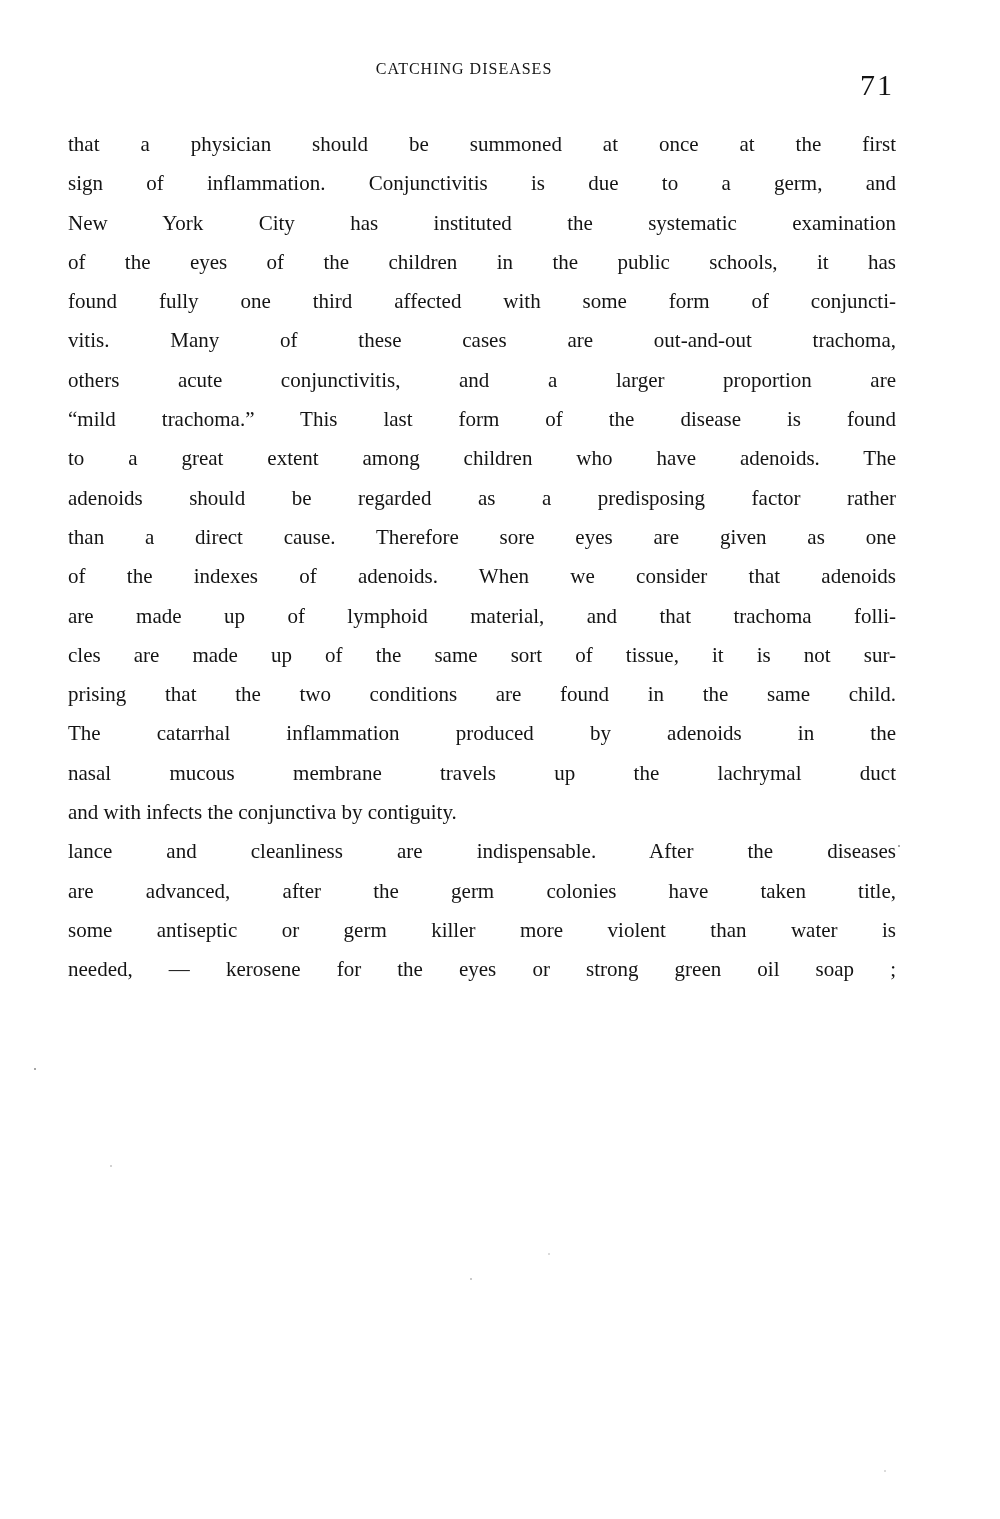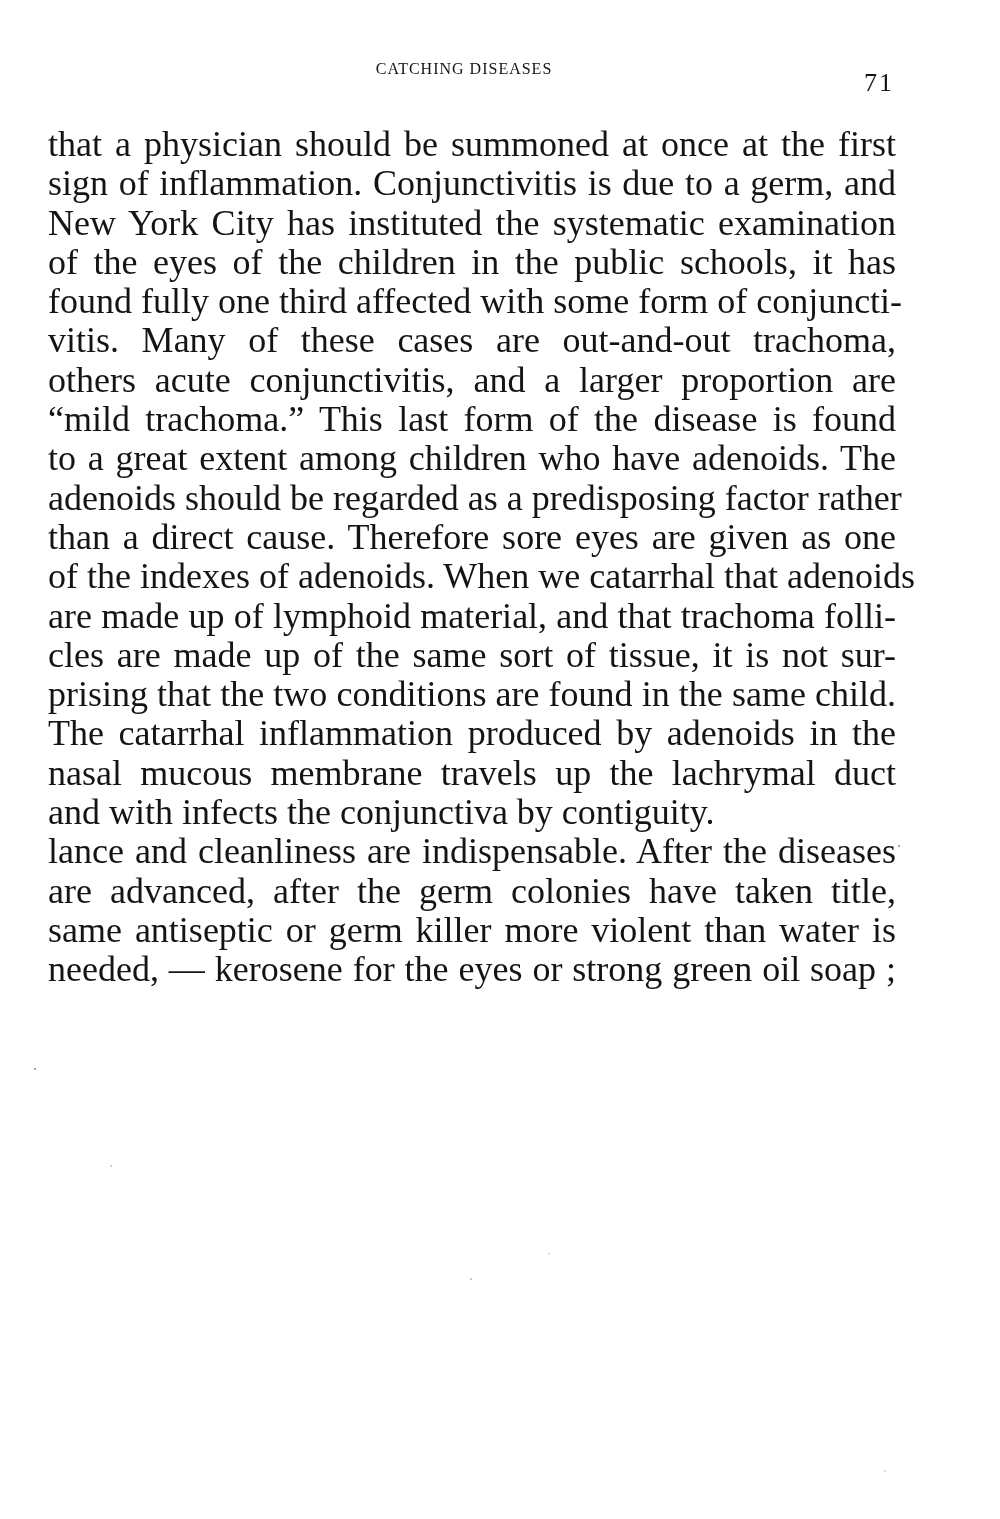--- a/index.html
+++ b/index.html
@@ -35,38 +35,39 @@
       text-align: center;
       top: 0;
       font-size: 16px;
       letter-spacing: 1px;
       transform: translateX(-8px);
     }
     .page-number {
       position: absolute;
       right: 2px;
       top: 8px;
-      font-size: 26px;
+      font-size: 30px;
       letter-spacing: 2px;
     }
     .body-text {
       position: absolute;
       top: 125px;
       left: 48px;
       width: 848px;
     }
     .line {
       display: block;
       height: 39.3px;
       line-height: 39.3px;
-      font-size: 36px;
+      font-size: 21px;
       text-align: justify;
       text-align-last: justify;
       white-space: nowrap;
       overflow: visible;
+      margin-left: 20px;
     }
     .line.last {
       text-align-last: left;
     }
     .line.indent {
       padding-left: 36px;
     }
     .speck {
       position: absolute;
       width: 2px;
@@ -90,32 +91,32 @@
       <span class="line">sign of inflammation.  Conjunctivitis is due to a germ, and</span>
       <span class="line">New York City has instituted the systematic examination</span>
       <span class="line">of the eyes of the children in the public schools, it has</span>
       <span class="line">found fully one third affected with some form of conjuncti-</span>
       <span class="line">vitis. Many of these cases are out-and-out trachoma,</span>
       <span class="line">others acute conjunctivitis, and a larger proportion are</span>
       <span class="line">“mild trachoma.”  This last form of the disease is found</span>
       <span class="line">to a great extent among children who have adenoids.  The</span>
       <span class="line">adenoids should be regarded as a predisposing factor rather</span>
       <span class="line">than a direct cause.  Therefore sore eyes are given as one</span>
-      <span class="line">of the indexes of adenoids.  When we catarrhal that adenoids</span>
+      <span class="line">of the indexes of adenoids.  When we consider that adenoids</span>
       <span class="line">are made up of lymphoid material, and that trachoma folli-</span>
       <span class="line">cles are made up of the same sort of tissue, it is not sur-</span>
       <span class="line">prising that the two conditions are found in the same child.</span>
       <span class="line">The catarrhal inflammation produced by adenoids in the</span>
       <span class="line">nasal mucous membrane travels up the lachrymal duct</span>
       <span class="line last">and with infects the conjunctiva by contiguity.</span>
     </div>
     <div class="paragraph">
       <span class="line">lance and cleanliness are indispensable.  After the diseases</span>
       <span class="line">are advanced, after the germ colonies have taken title,</span>
-      <span class="line">same antiseptic or germ killer more violent than water is</span>
+      <span class="line">some antiseptic or germ killer more violent than water is</span>
       <span class="line">needed, — kerosene for the eyes or strong green oil soap ;</span>
     </div>
   </div>
 
   <span class="speck" style="left:898px; top:845px;"></span>
   <span class="speck" style="left:34px; top:1068px;"></span>
   <span class="speck" style="left:110px; top:1165px; opacity:.5;"></span>
   <span class="speck" style="left:470px; top:1278px; opacity:.6;"></span>
   <span class="speck" style="left:548px; top:1253px; opacity:.4;"></span>
   <span class="speck" style="left:884px; top:1470px; opacity:.4;"></span>

